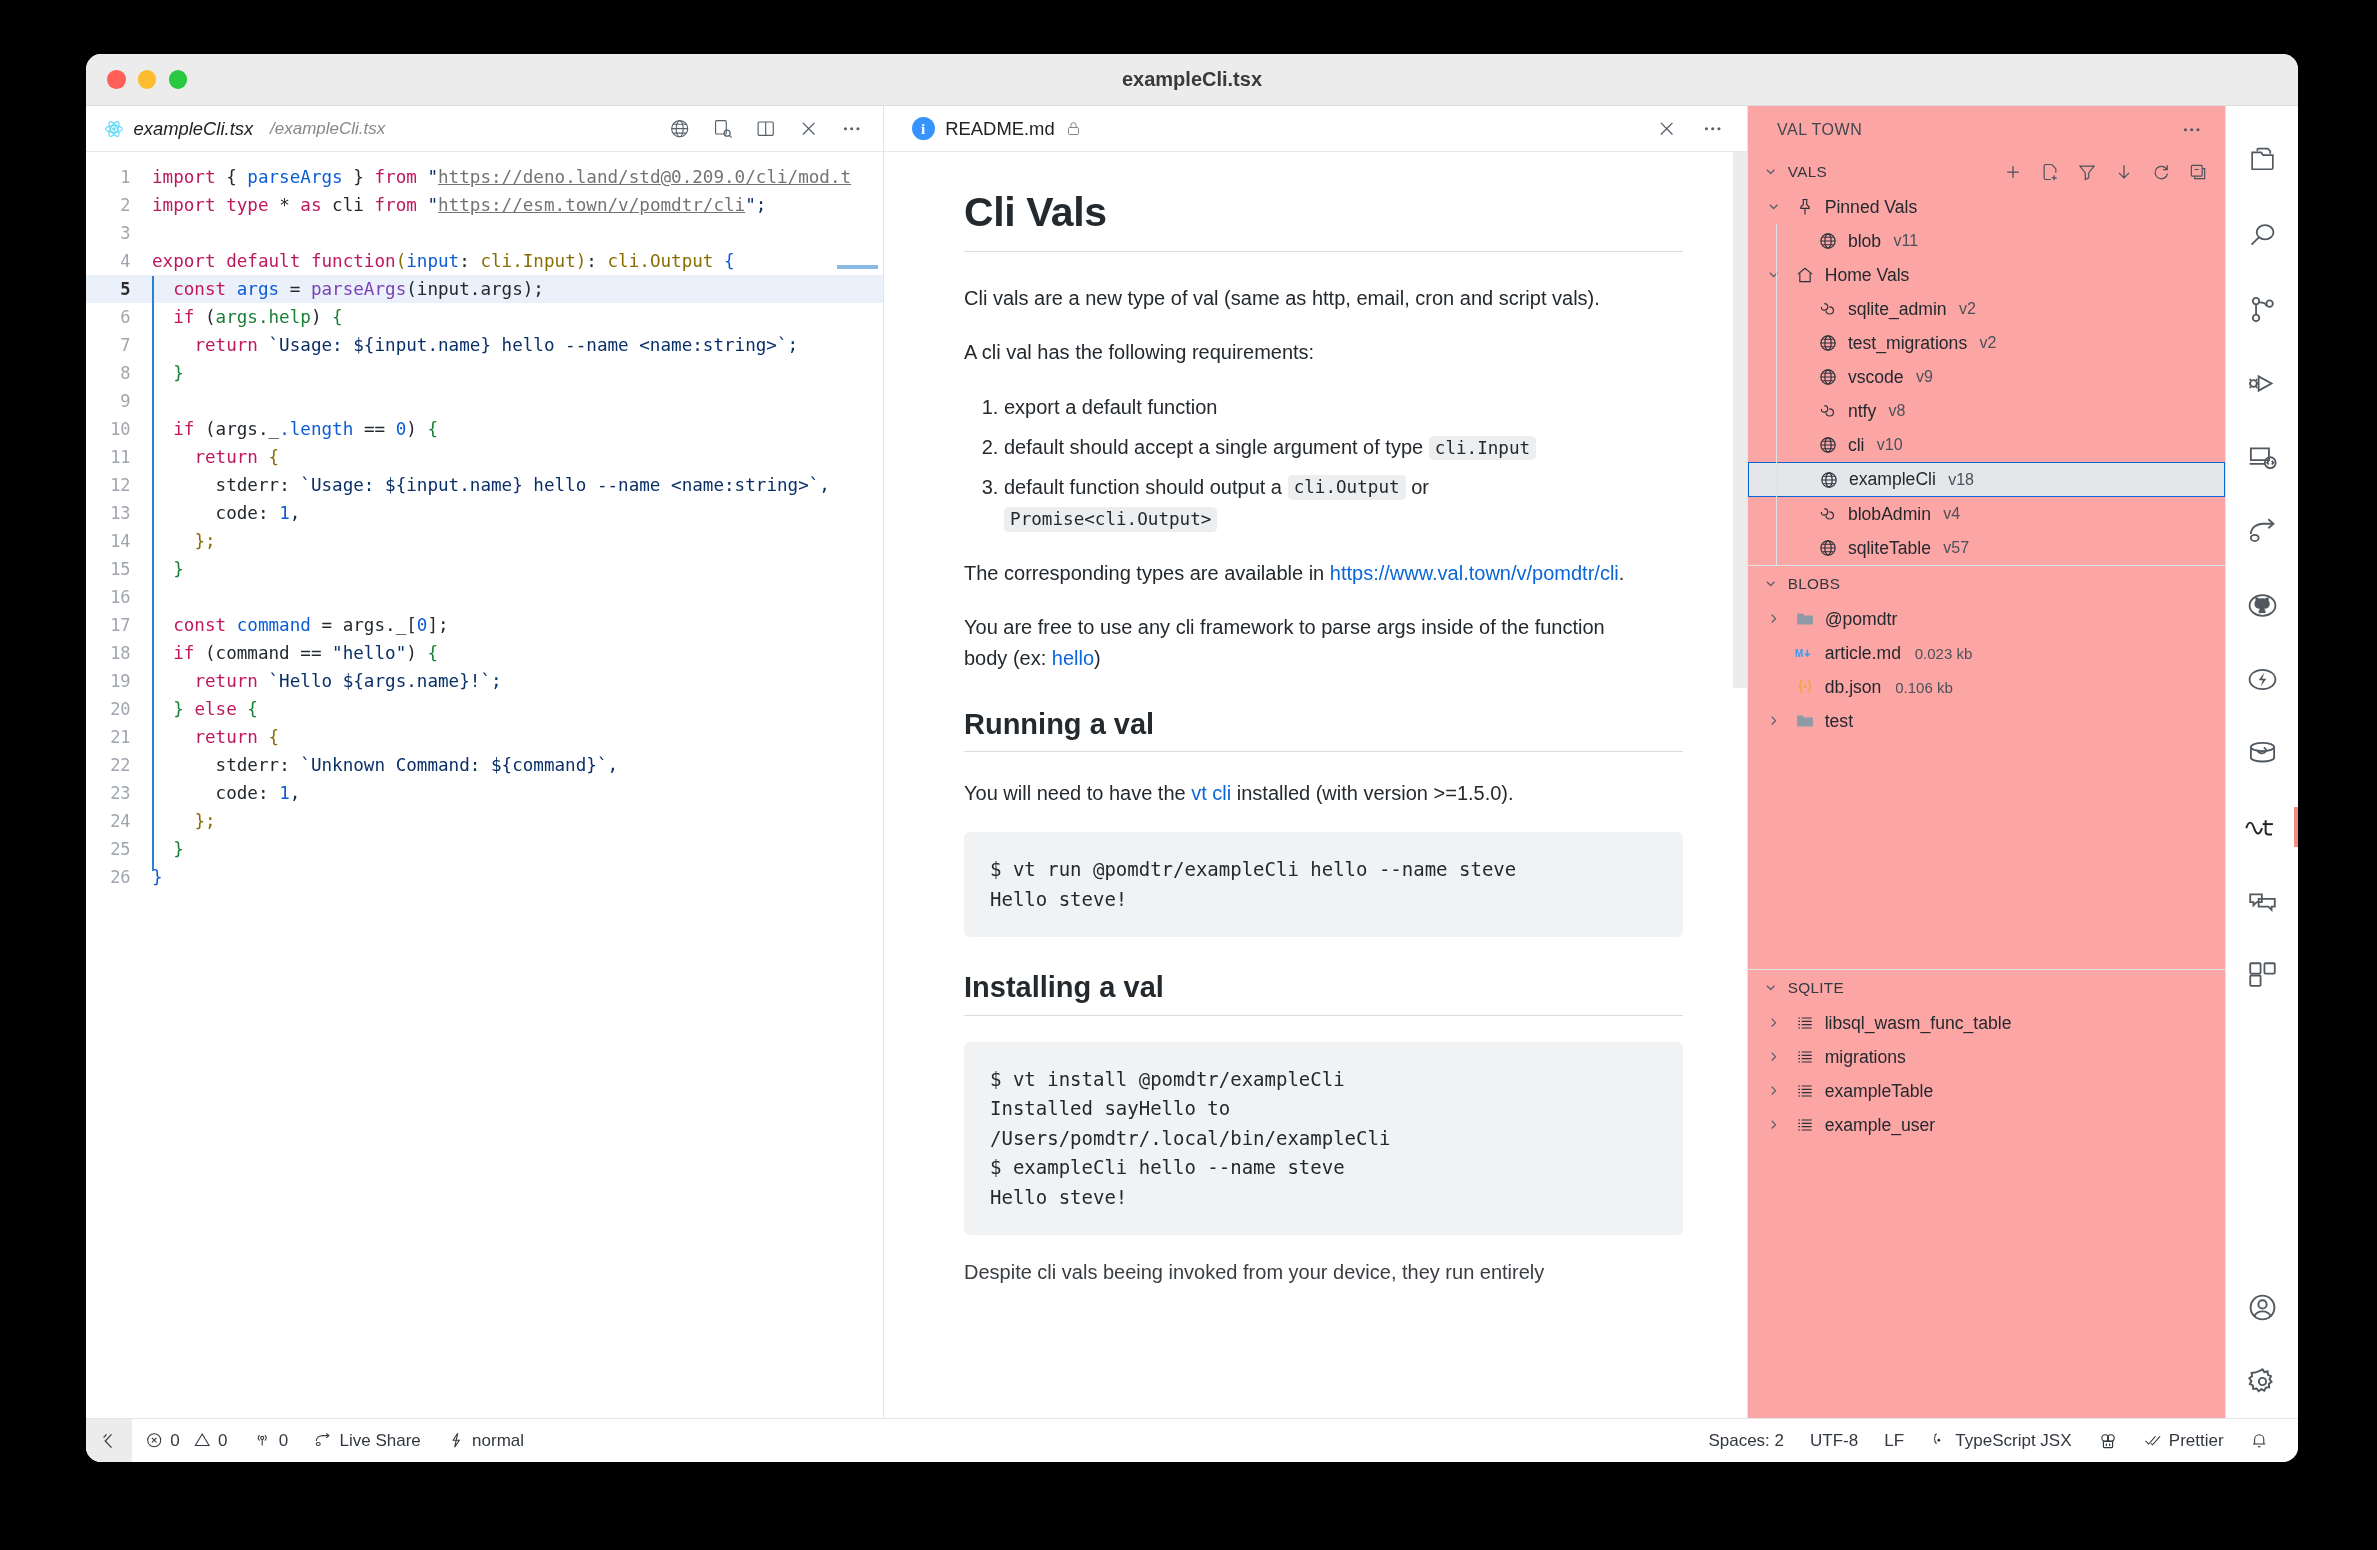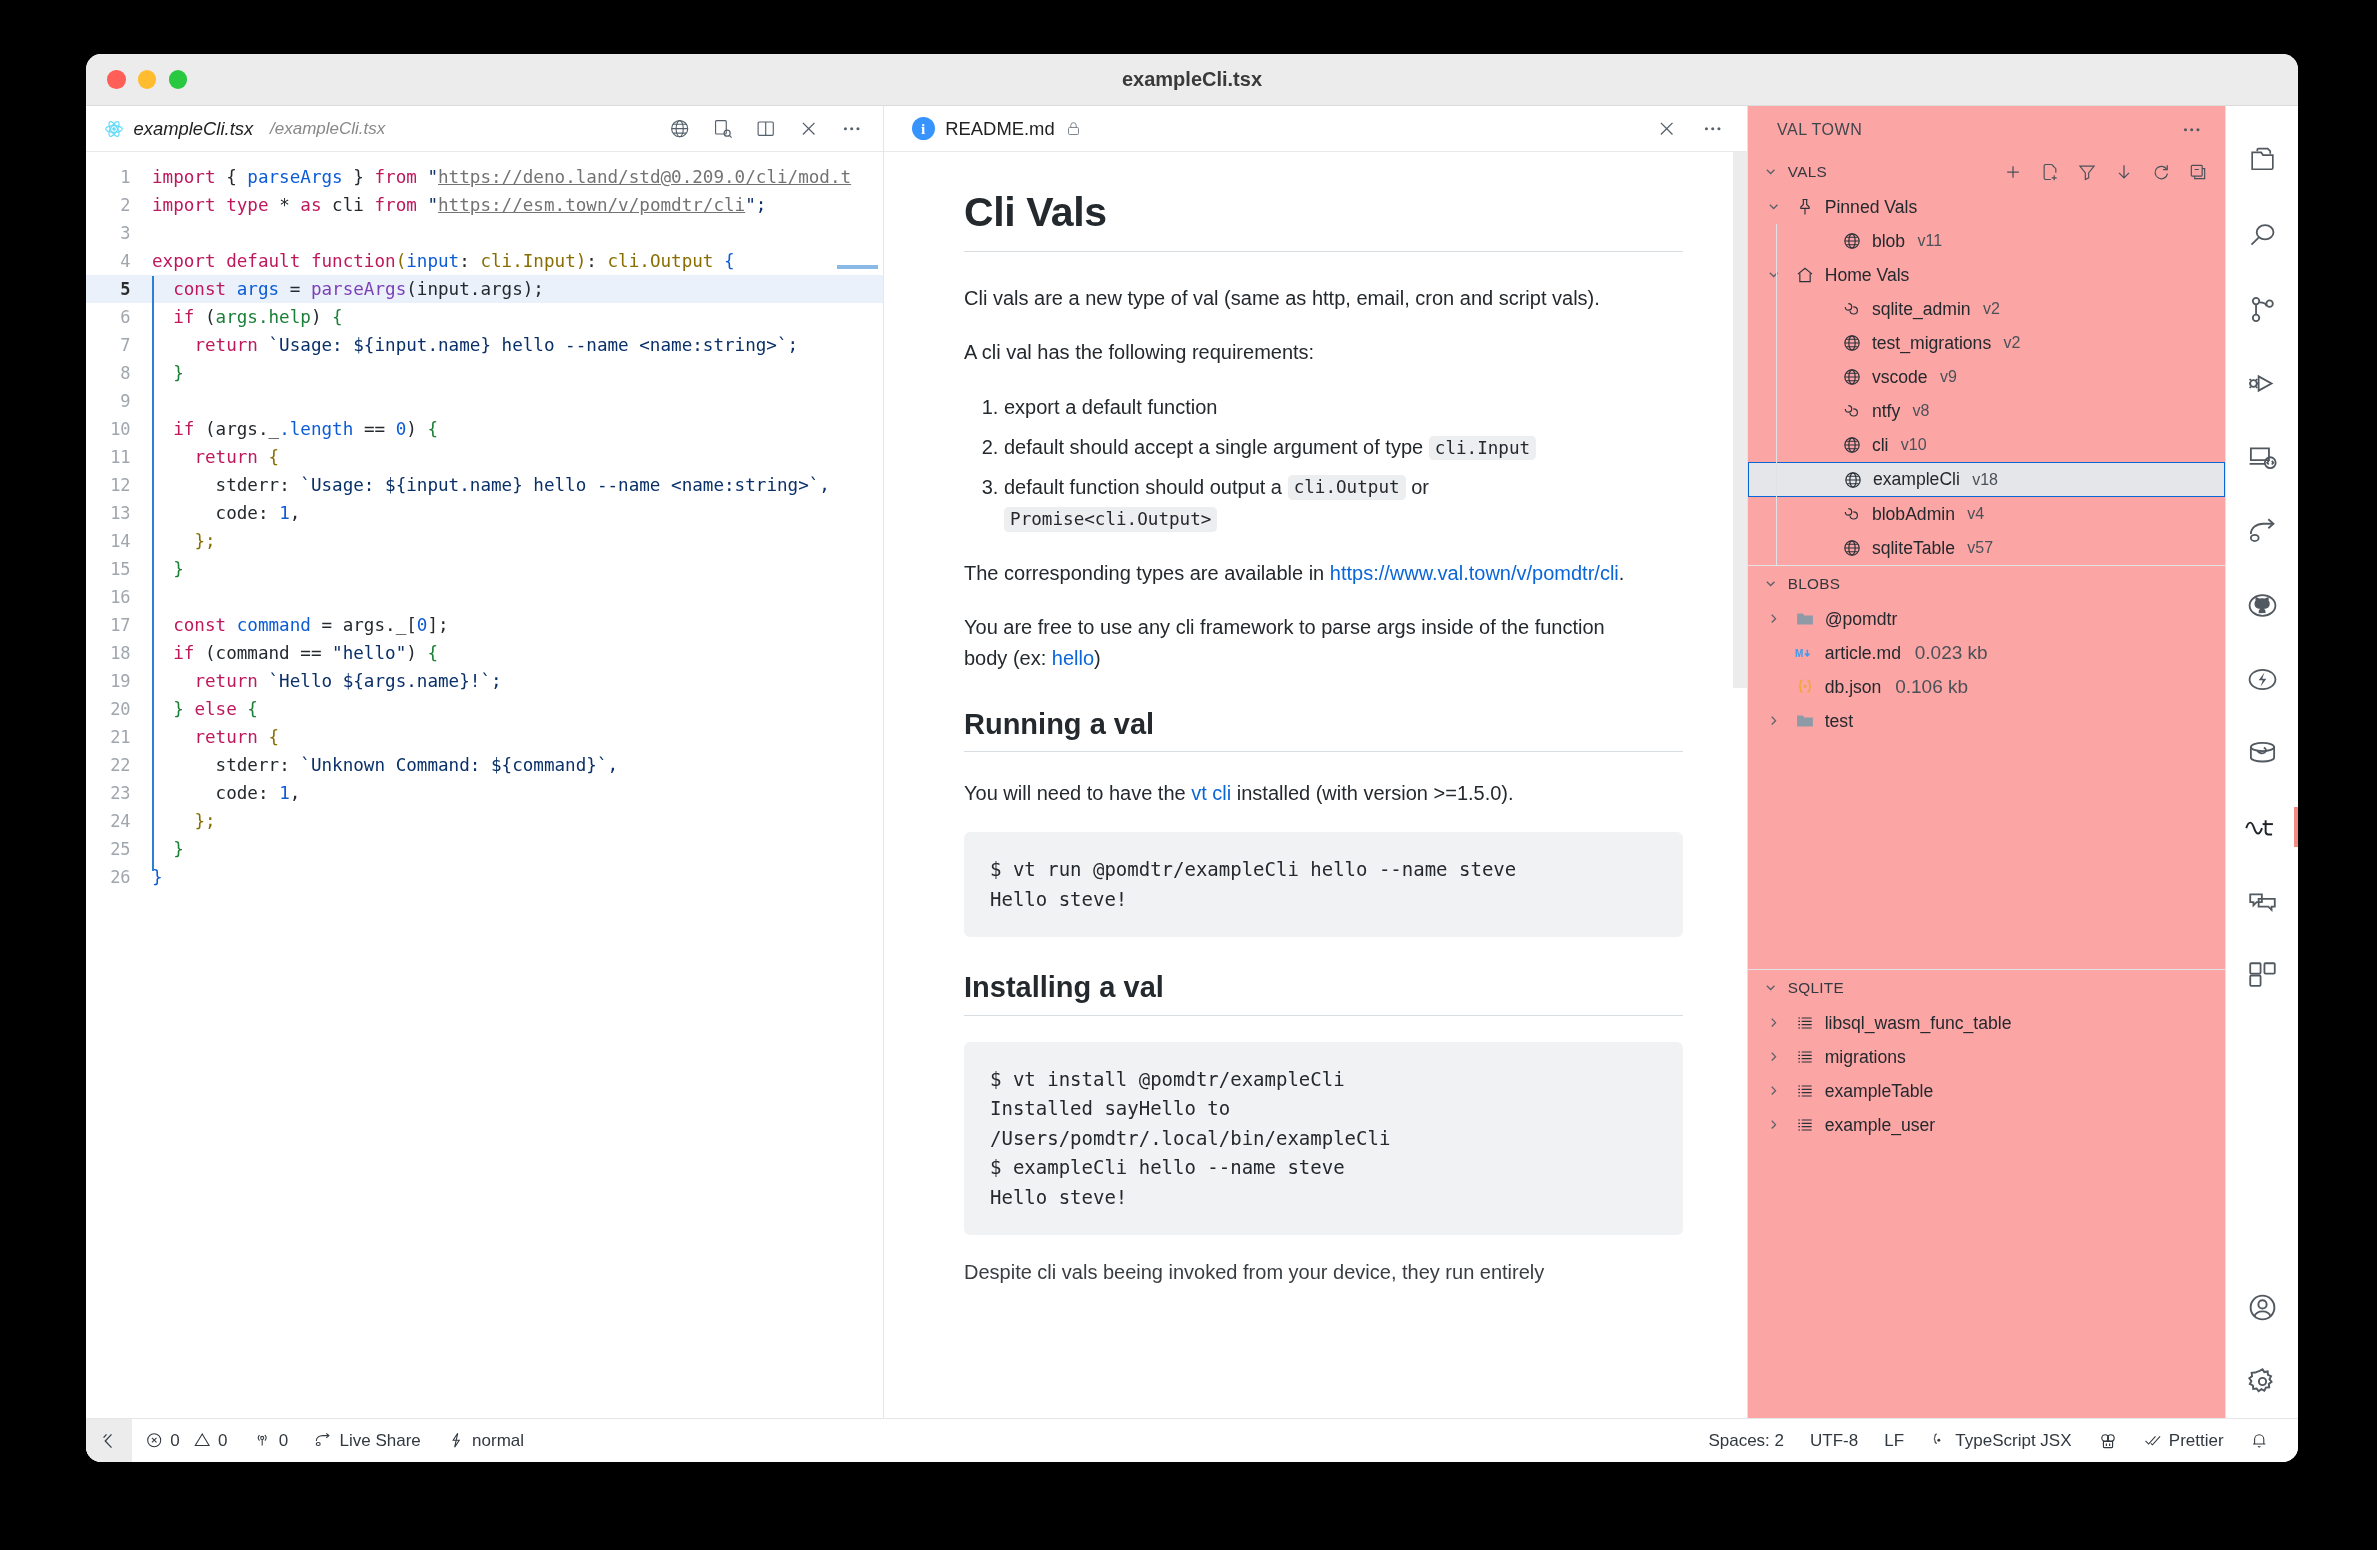--- a/index.html
+++ b/index.html
@@ -219,23 +219,23 @@
   }
   .tree-row.selected {
     background: #e4e6e9;
     border: 1.5px solid #0a66d8;
     height: 35px;
   }
   .chev { width: 23px; display:flex; align-items:center; justify-content:center; color:#5a6169; flex:0 0 23px;}
   .chev.spacer { visibility: hidden; }
   .tico { width: 24.5px; display:flex; align-items:center; justify-content:center; flex:0 0 24.5px; color:#2b3138;}
   .tver { color: #4b5158; font-size: 16px; margin-left: 4.6px; }
-  .tsize { color: #4b5158; font-size: 19px; margin-left: 6.1px; }
+  .tsize { color: #4b5158; font-size: 15px; margin-left: 6.1px; }
   .indent-1 { padding-left: 13.8px; }
-  .indent-2 { padding-left: 61px; }
+  .indent-2 { padding-left: 37px; }
   .guide-line {
     position: absolute; left: 27.6px; top: 0; bottom: 0; width: 0.8px; background: #dfe2e6;
   }
   .vals-list { position: relative; }
 
   
   .activitybar {
     width: 72px;
     background: #ffffff;
     display: flex; flex-direction: column; align-items: center;

